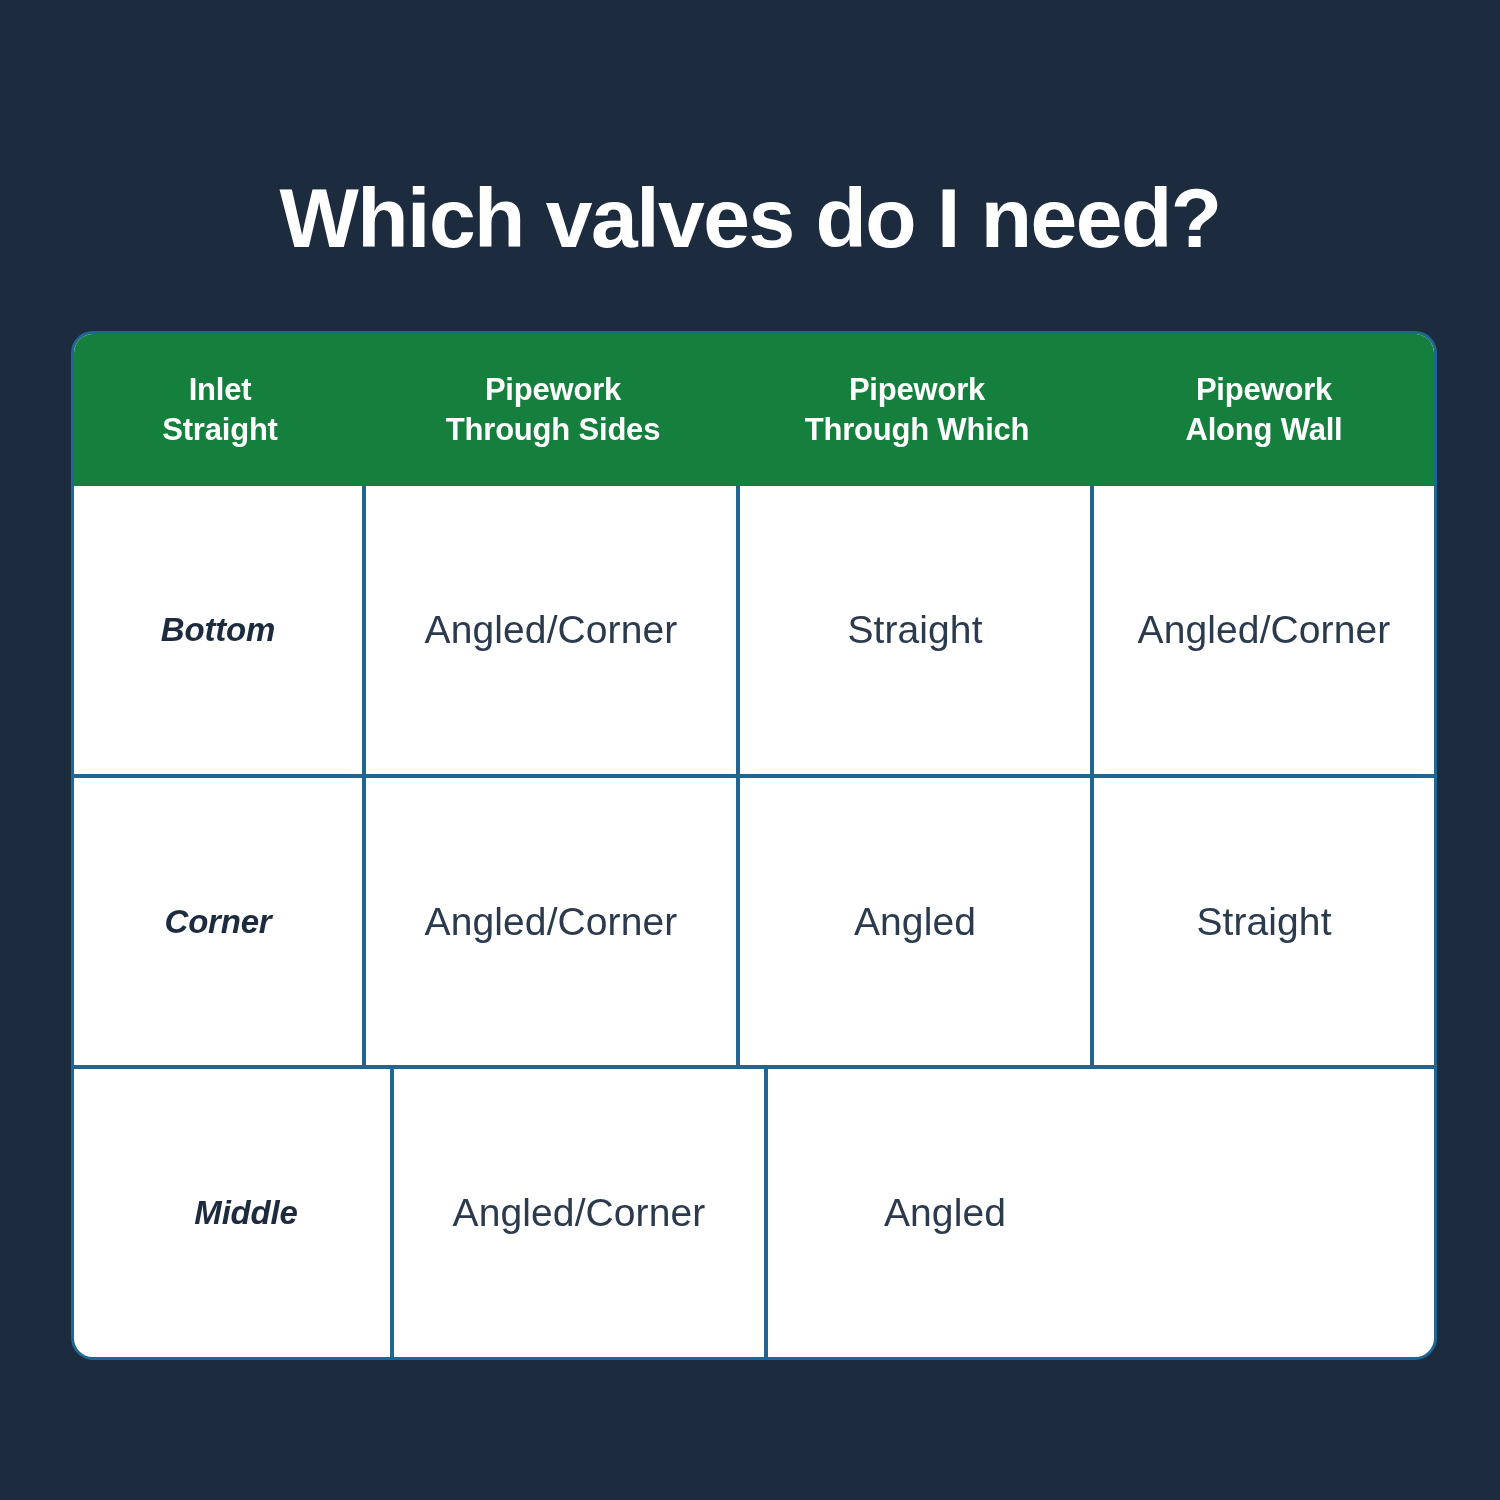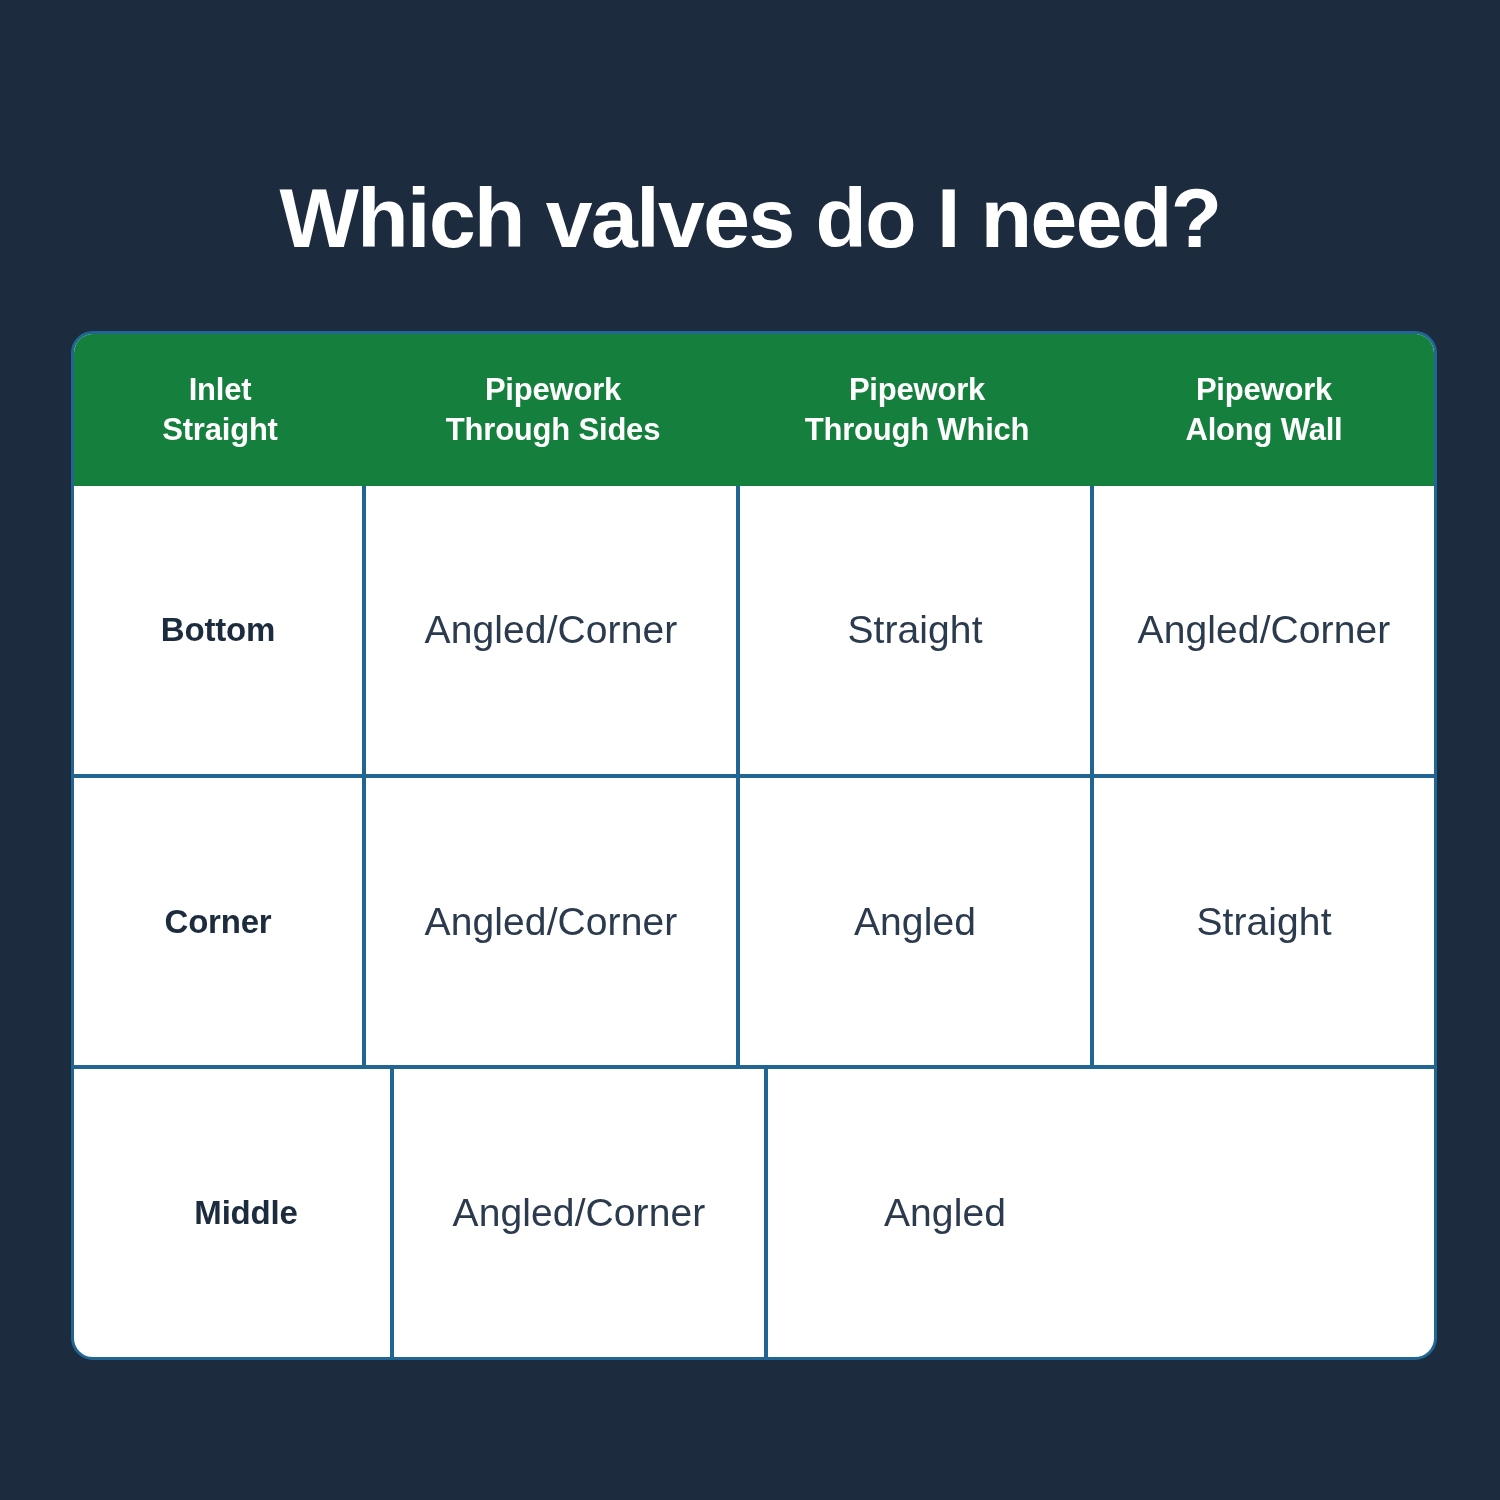--- a/index.html
+++ b/index.html
@@ -105,20 +105,21 @@
     font-weight: 400;
     letter-spacing: 0.1px;
   }
   .td:last-child { border-right: none; }
 
   .td.rowhead {
     font-weight: 700;
     font-size: 33px;
     color: #1c2b3e;
     letter-spacing: -0.2px;
+    font-style: italic;
   }
 </style>
 </head>
 <body>
 
 <div class="page">
 
   <h1 class="page-title">Which valves do I need?</h1>
 
   <div class="valve-table">

